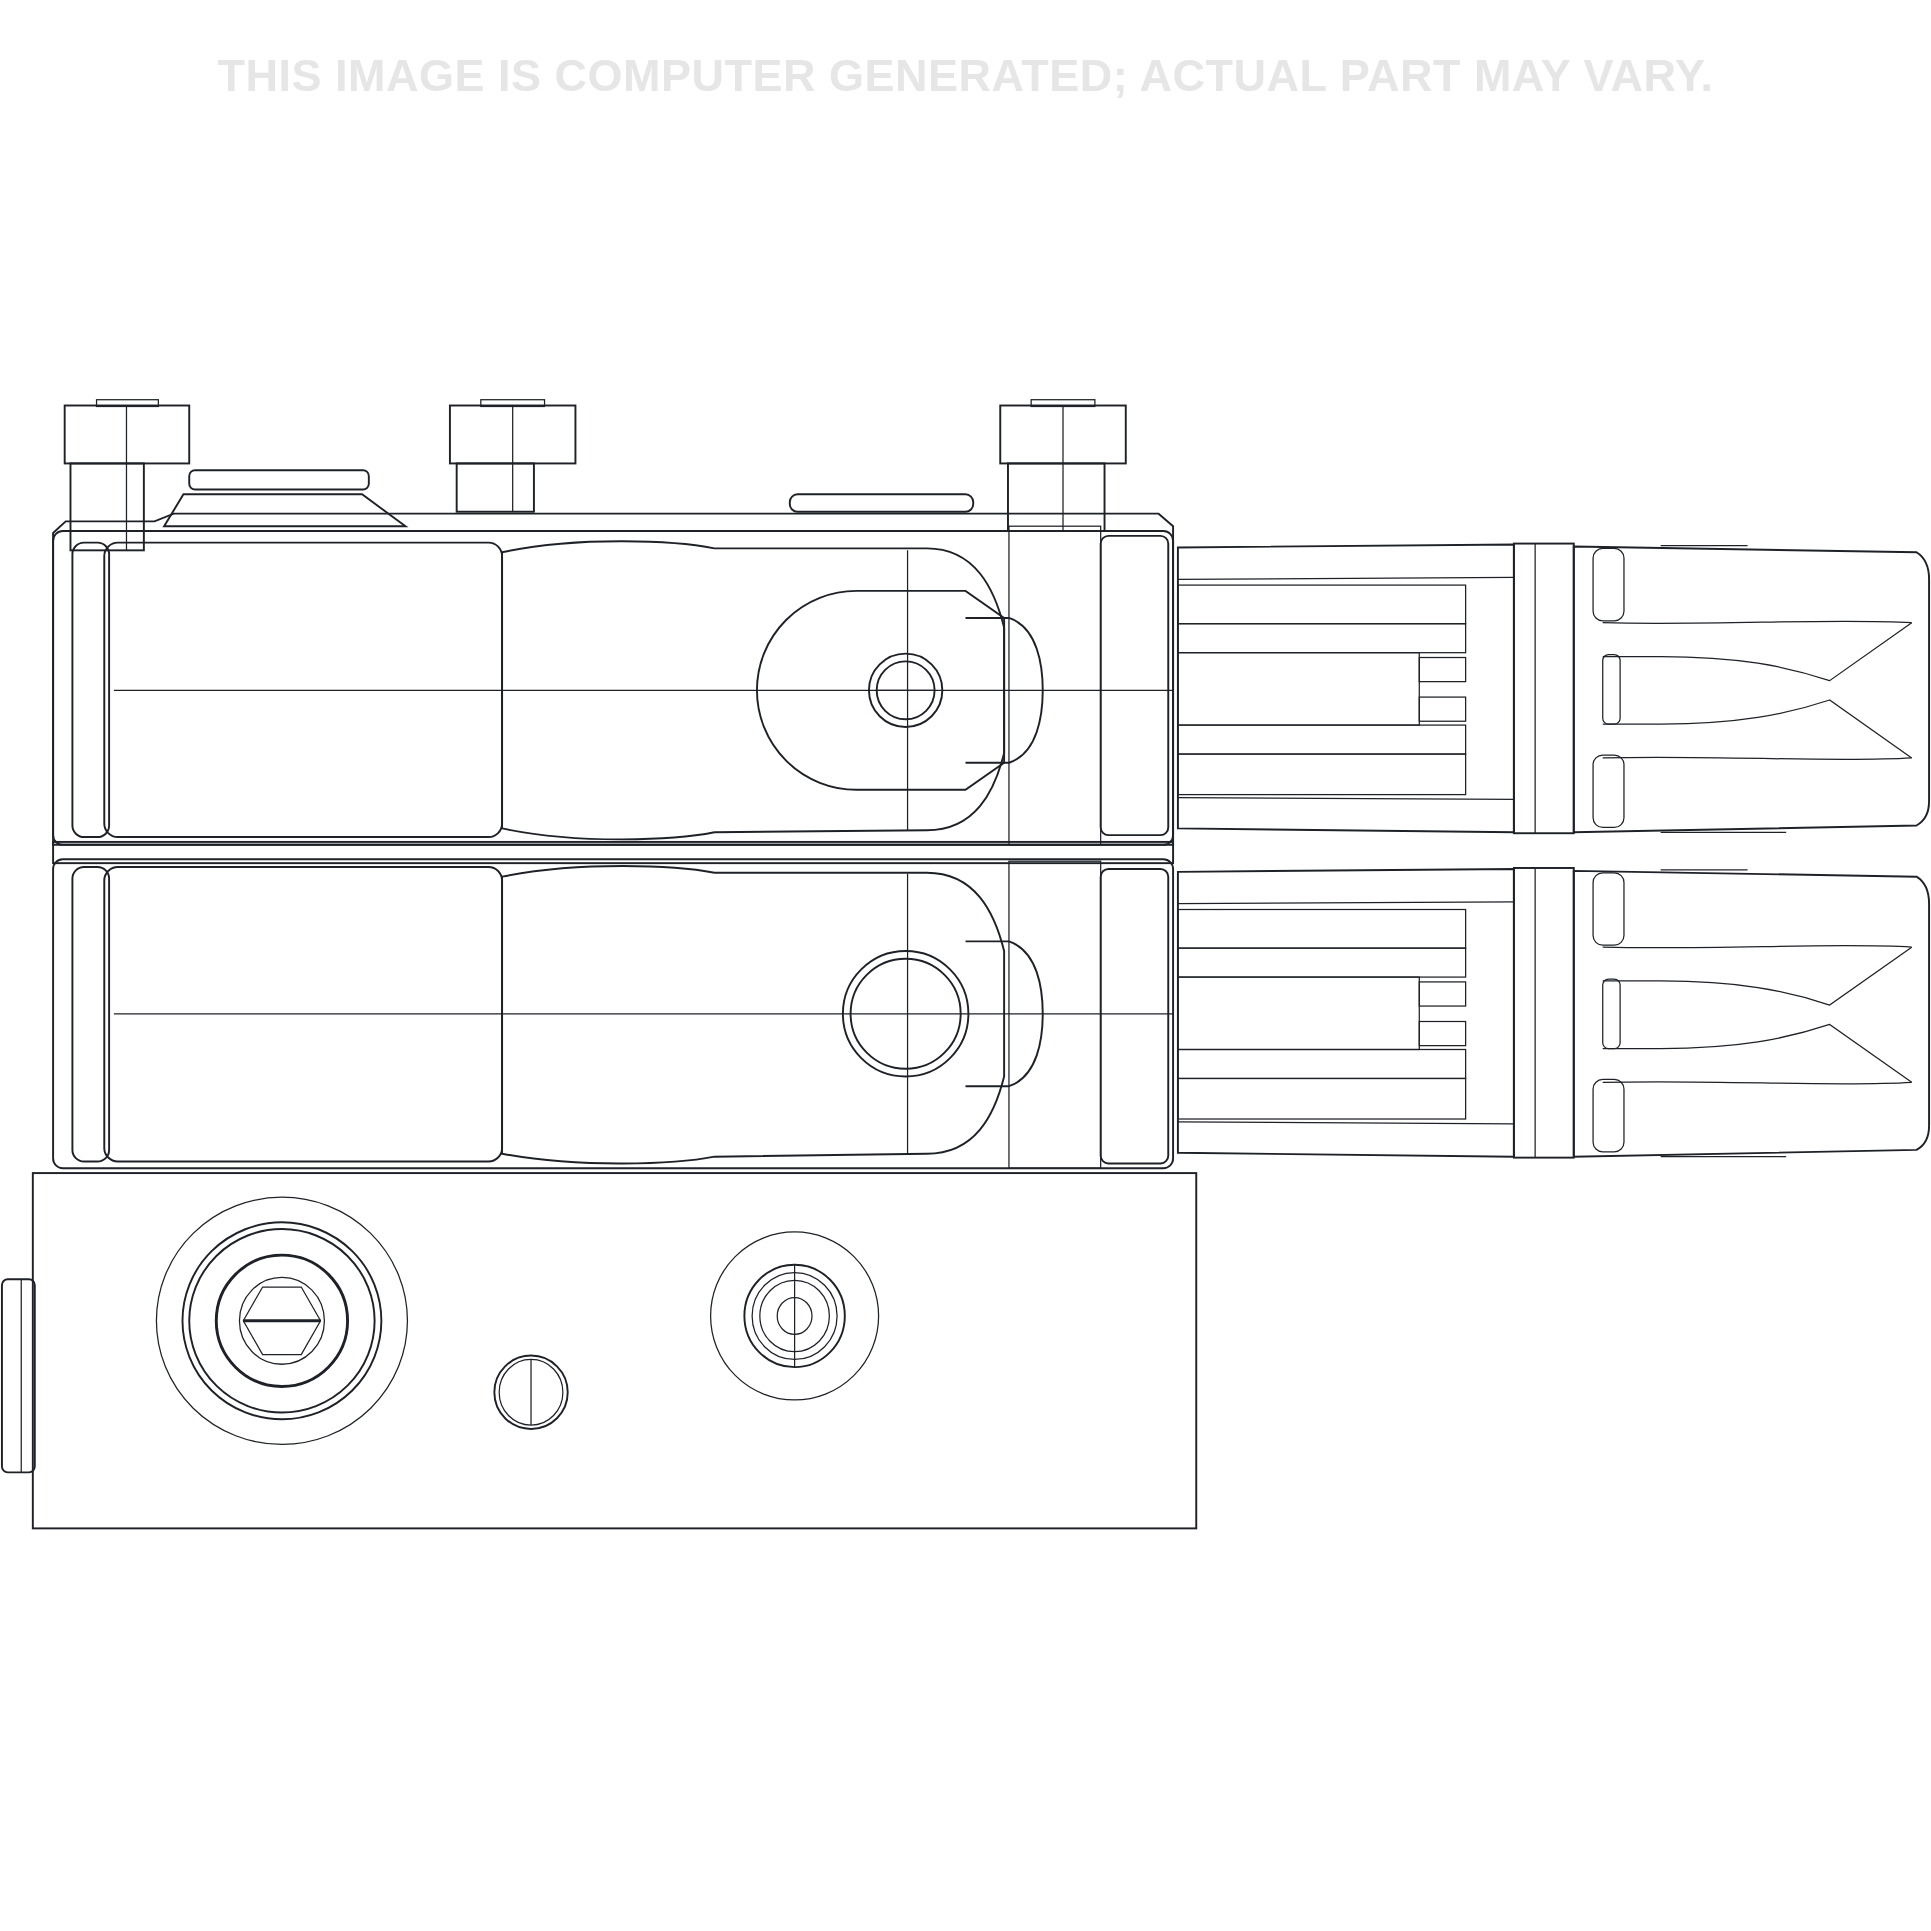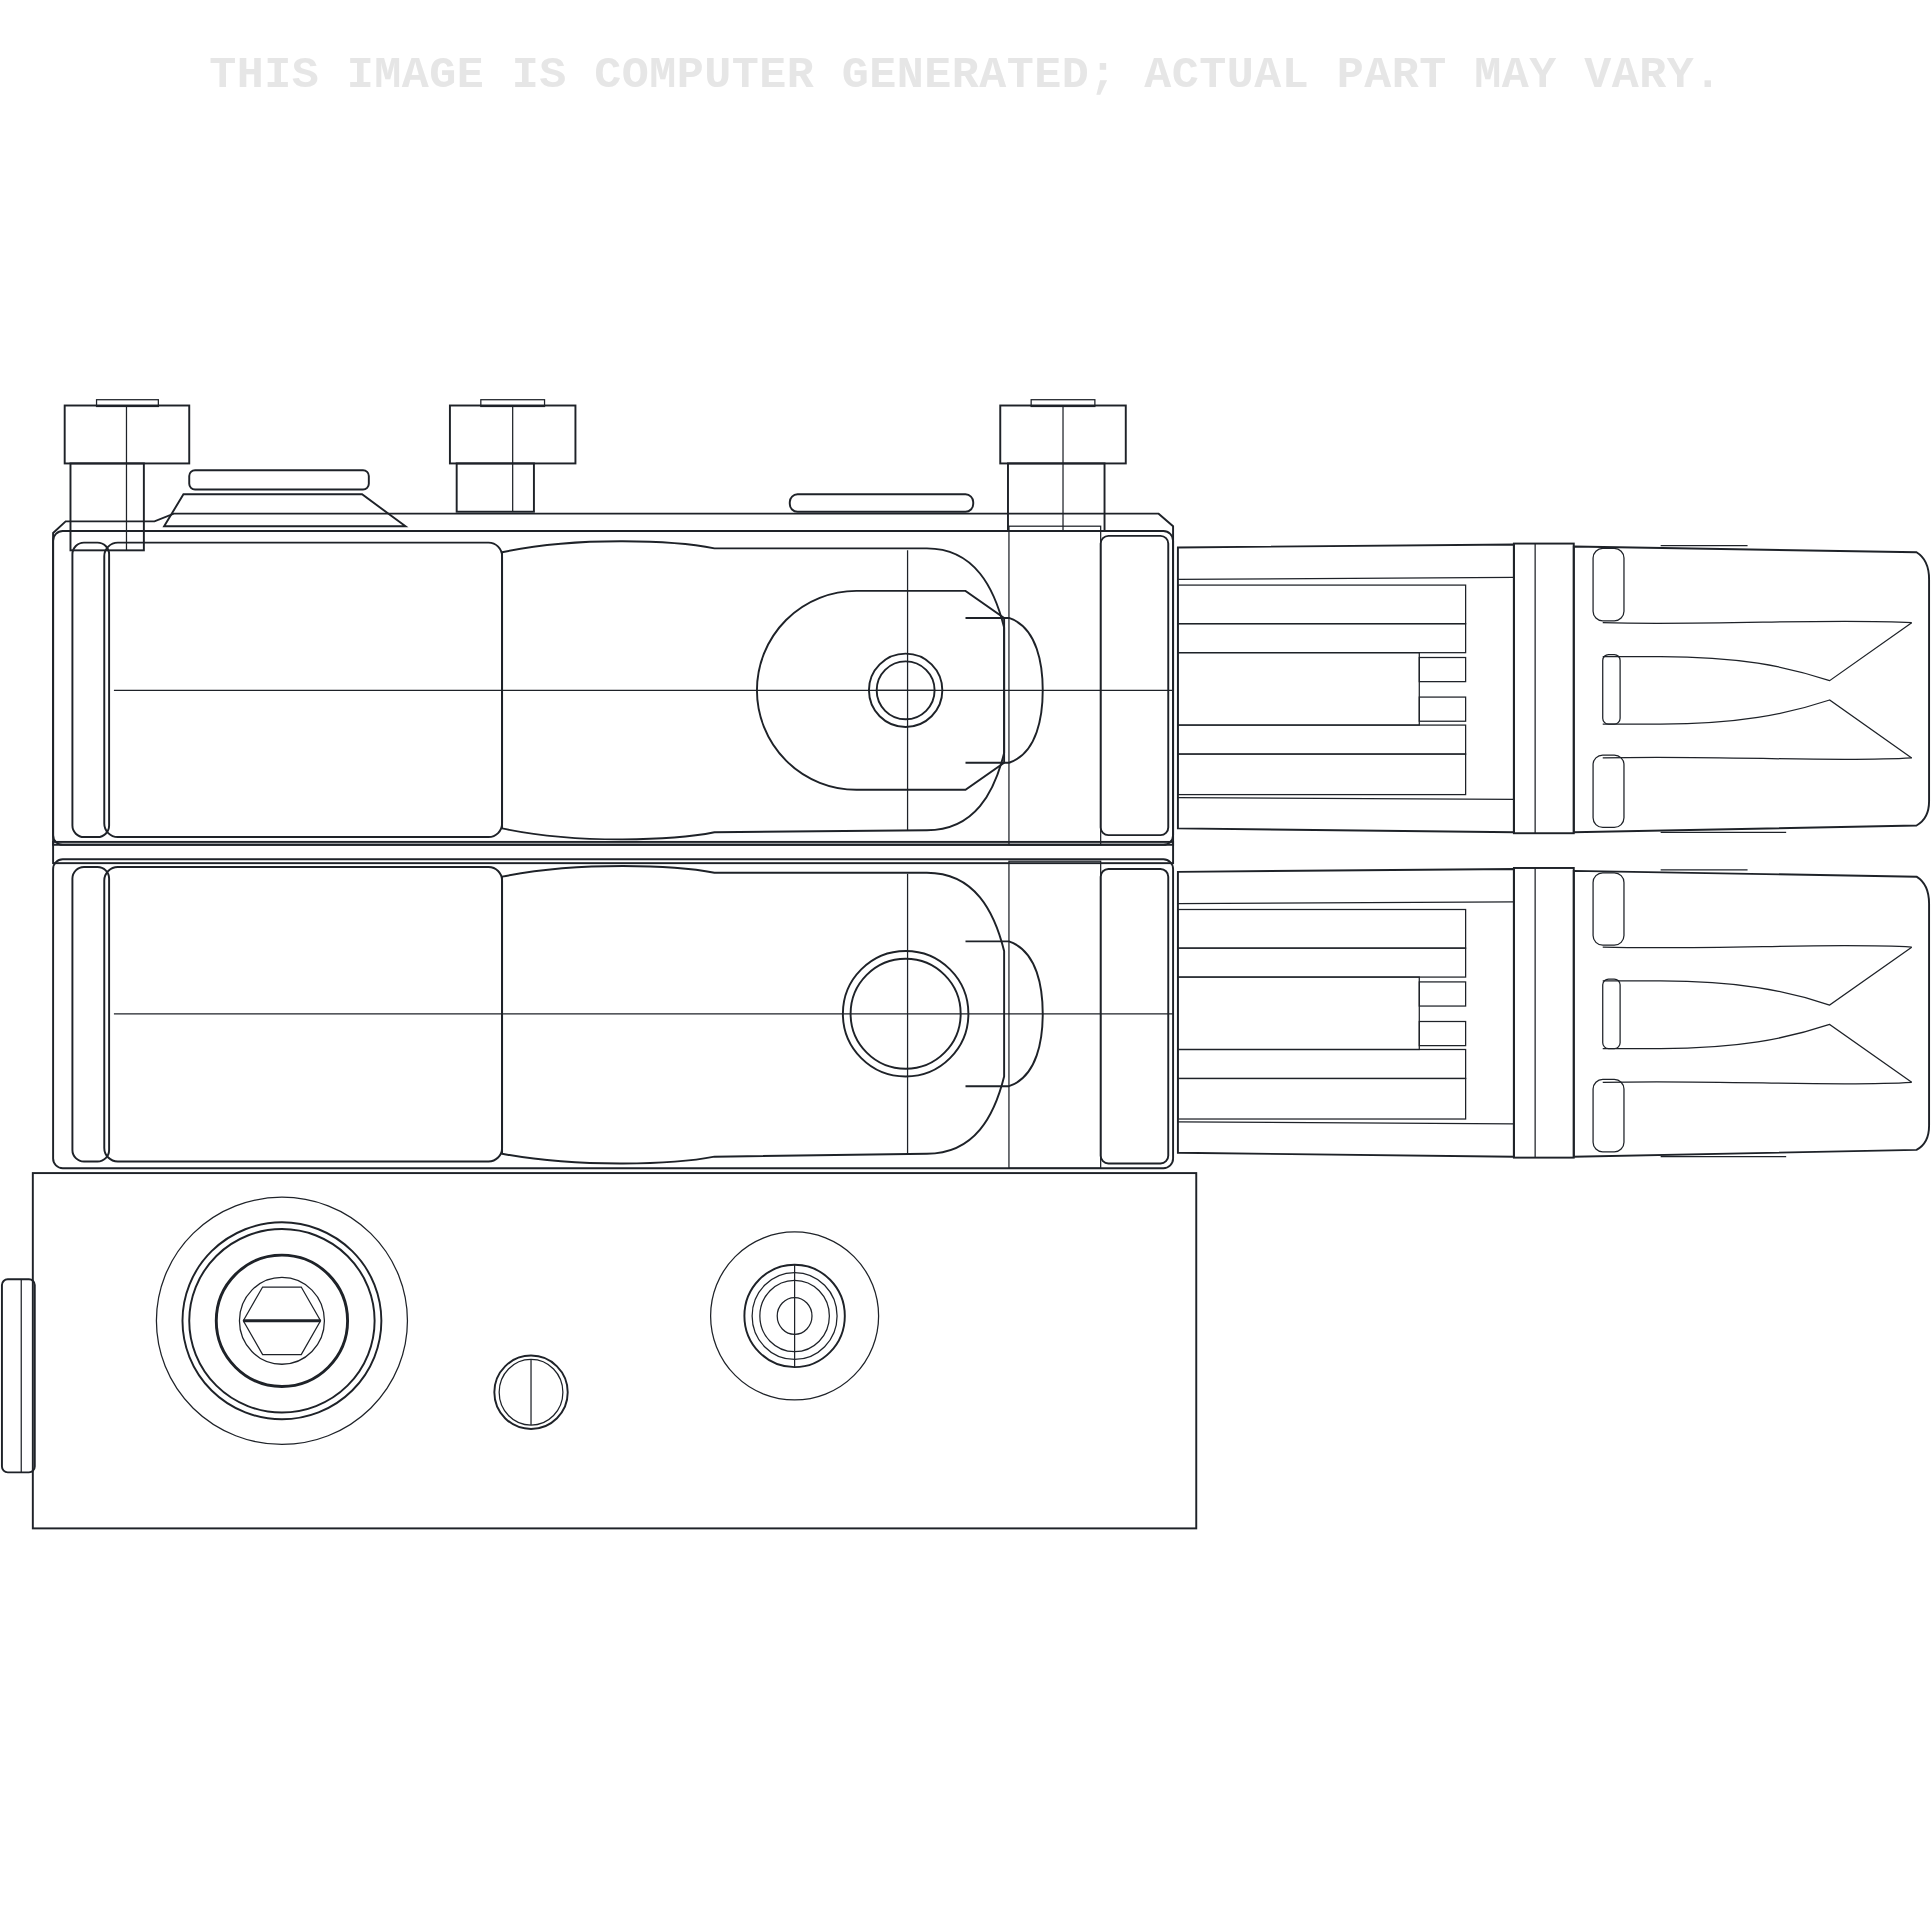--- a/index.html
+++ b/index.html
@@ -1,19 +1,19 @@
 <!DOCTYPE html>
 <html><head>
 <meta charset="utf-8">
 <style>
   html, body { margin: 0; padding: 0; background: #ffffff; }
   body { width: 1931px; height: 1931px; position: relative; overflow: hidden; font-family: "Liberation Sans", sans-serif; }
   .watermark {
     position: absolute; left: 0; top: 50px; width: 1931px; text-align: center;
-    font-family: Liberation Mono, monospace; font-weight: bold; font-size: 45px;
+    font-family: Liberation Sans, sans-serif; font-weight: bold; font-size: 45px;
     color: #e6e6e6; letter-spacing: 0.5px; white-space: nowrap;
   }
   svg.part { position: absolute; left: 0; top: 0; }
   .ln { stroke: #1e2228; stroke-width: 2; fill: none; }
   .thin { stroke: #1e2228; stroke-width: 1.3; fill: none; }
 </style>
 </head>
 <body>
 
 <div class="watermark">THIS IMAGE IS COMPUTER GENERATED; ACTUAL PART MAY VARY.</div>

